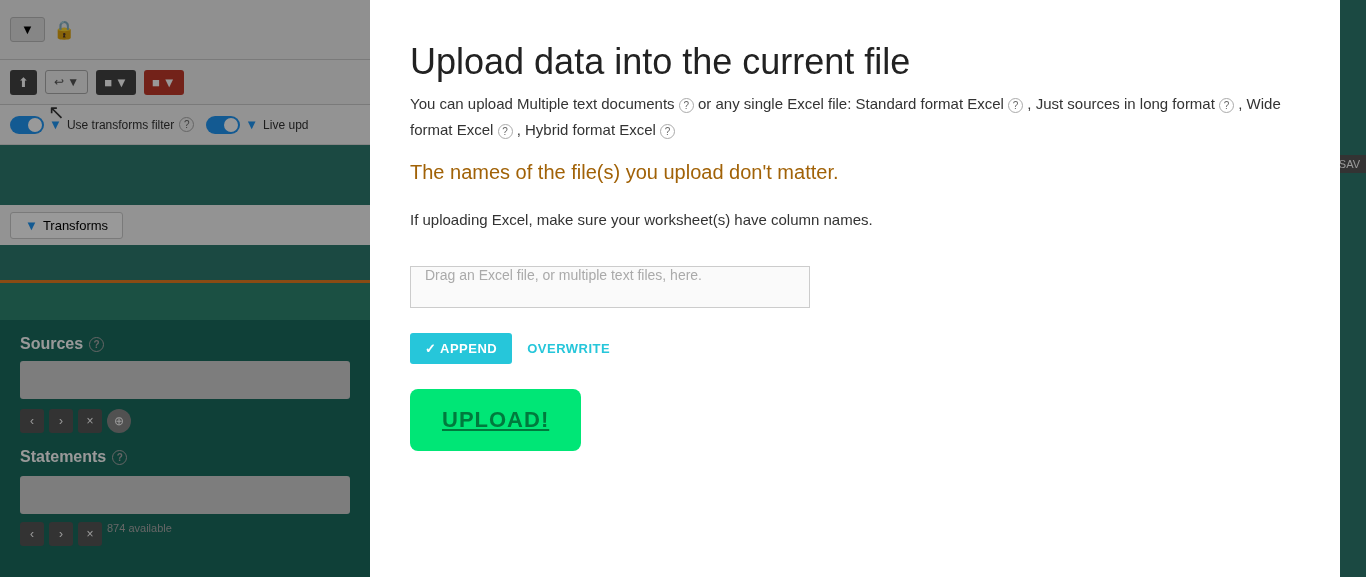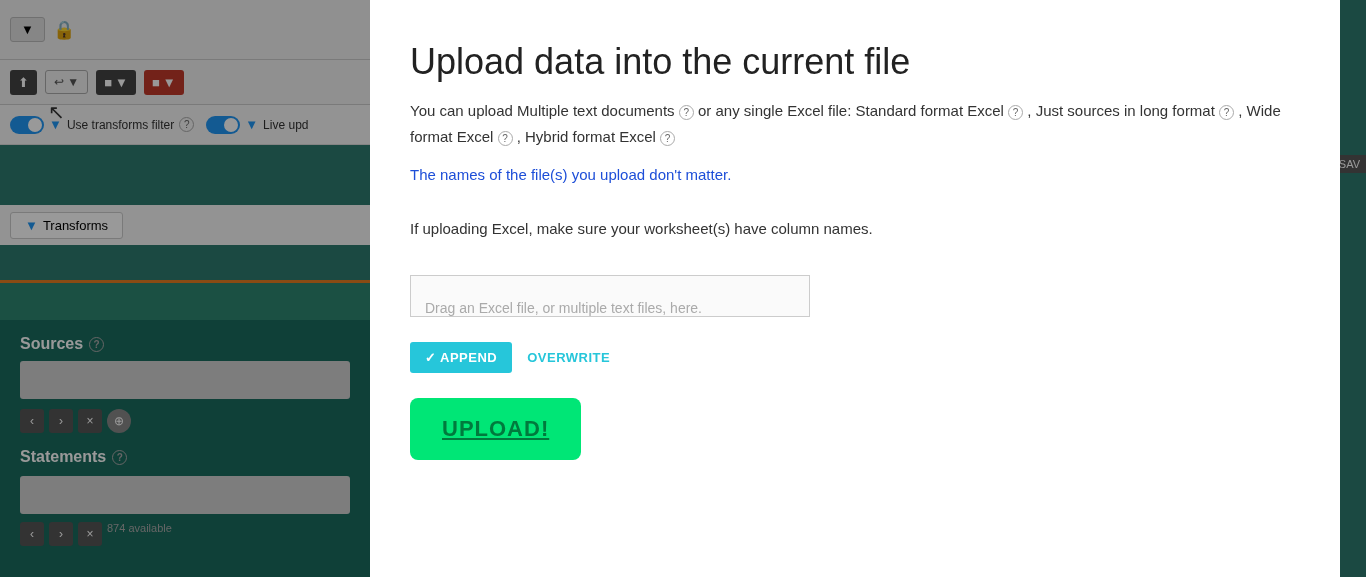--- a/index.html
+++ b/index.html
@@ -281,35 +281,35 @@
       background: white;
       z-index: 20;
       padding: 40px 40px 30px 40px;
       overflow-y: auto;
     }
 
     .modal-title {
       font-size: 36px;
       font-weight: 400;
       color: #222;
-      margin-bottom: 15px;
+      margin-bottom: 8px;
       line-height: 1.2;
     }
 
     .modal-description {
       font-size: 15px;
       color: #333;
       line-height: 1.7;
       margin-bottom: 14px;
     }
 
     .modal-description2 {
-      font-size: 15px;
-      color: #1d4ed8;
-      margin-bottom: 30px;
+      font-size: 20px;
+      color: #a16207;
+      margin-bottom: 20px;
       line-height: 1.6;
     }
 
     .modal-description3 {
       font-size: 15px;
       color: #333;
       margin-bottom: 34px;
       line-height: 1.6;
     }
 
@@ -336,21 +336,21 @@
     }
 
     .file-drop-area {
       flex: 1;
       border: 1px solid #ccc;
       border-left: 1px solid #ccc;
       height: 42px;
       background: #fafafa;
       padding: 0 14px;
       display: flex;
-      align-items: flex-end;
+      align-items: flex-start;
       font-size: 14px;
       color: #aaa;
       max-width: 400px;
     }
 
     
     .mode-row {
       display: flex;
       align-items: center;
       gap: 15px;

